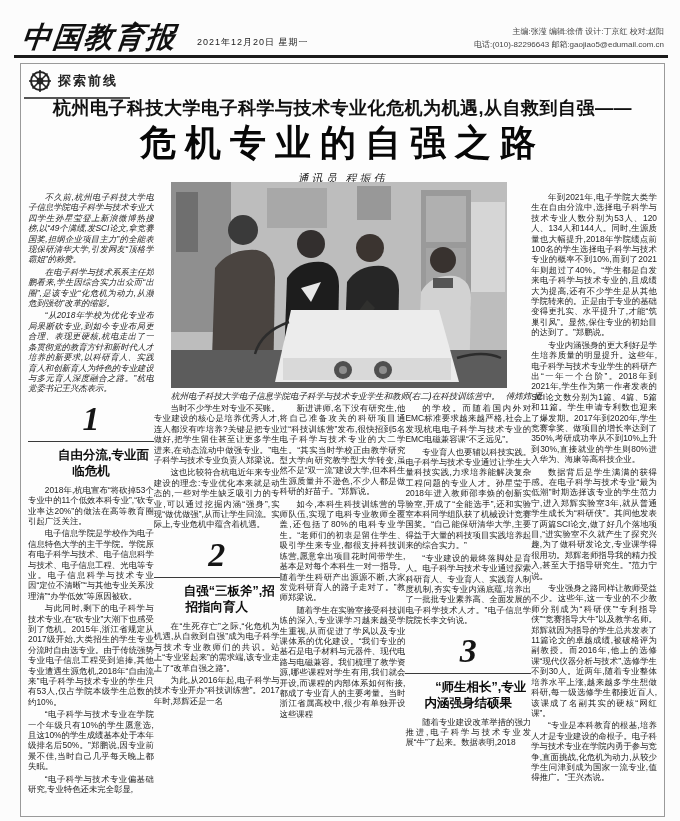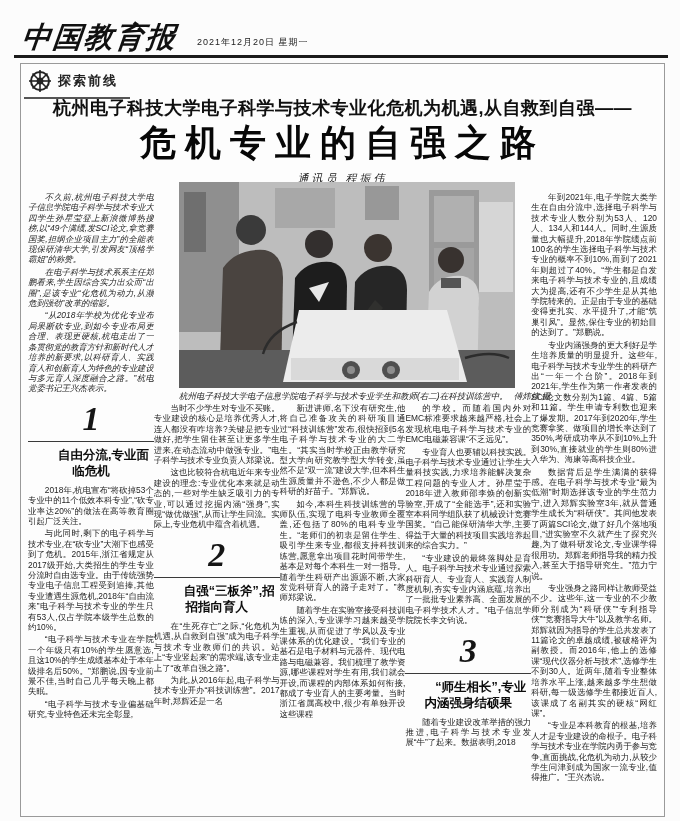--- a/index.html
+++ b/index.html
@@ -21,21 +21,21 @@
          gap:6px;padding:3px 12px 4px 4px;border-bottom:2px solid #555;}
   .badge-icon svg{display:block;}
   .badge-label{font-size:13px;font-weight:bold;color:#222;letter-spacing:2px;}
 
   .kicker{margin-top:32px;text-align:center;font-size:18px;font-weight:600;color:#101010;letter-spacing:.5px;}
   .headline{margin-top:4px;text-align:center;font-family:"Liberation Serif","DejaVu Serif",serif;
             font-weight:900;font-size:36px;letter-spacing:9px;color:#070707;line-height:1.1;}
   .byline{margin-top:7px;text-align:center;font-size:11px;font-style:italic;color:#222;letter-spacing:3px;}
 
   
-  .photo-wrap{position:absolute;left:158px;top:118px;width:336px;}
+  .photo-wrap{position:absolute;left:150px;top:118px;width:336px;}
   .photo{width:336px;height:206px;background:#b9b9b9;overflow:hidden;}
   .photo svg{display:block;}
   .caption{display:flex;justify-content:space-between;gap:6px;margin-top:3px;
            font-size:8.5px;font-style:italic;color:#222;white-space:nowrap;}
   .caption .credit{font-weight:normal;}
 
   
   .cols{position:absolute;left:7px;right:7px;top:128px;bottom:5px;display:flex;overflow:hidden;}
   .col{flex:1 1 0;overflow:hidden;}
   .col.below-photo{padding-top:211px;}
@@ -47,20 +47,24 @@
   .sec-title{font-size:12.5px;font-weight:bold;line-height:16px;text-indent:2em;margin-bottom:6px;color:#0c0c0c;text-align:center;}
 </style>
 </head>
 <body>
 
 <div class="page">
 
   <div class="masthead">
     <div class="logo">中国教育报</div>
     <div class="mast-date">2021年12月20日 星期一</div>
+    <div class="mast-right">
+      <div>主编:张滢 编辑:徐倩 设计:丁京红 校对:赵阳</div>
+      <div>电话:(010)-82296643 邮箱:gaojiao5@edumail.com.cn</div>
+    </div>
   </div>
   <div class="mast-rule"></div>
 
   <div class="article">
 
     <div class="badge">
       <span class="badge-icon">
         <svg width="24" height="24" viewBox="0 0 24 24">
           <circle cx="12" cy="12" r="9" fill="none" stroke="#222" stroke-width="2"></circle>
           <g stroke="#222" stroke-width="1.6">
@@ -128,20 +132,21 @@
 
     <div class="cols">
         <div class="col">
           <p class="lead">不久前,杭州电子科技大学电子信息学院电子科学与技术专业大四学生孙星莹登上新浪微博热搜榜,以“49个满绩,发SCI论文,拿竞赛国奖,担纲企业项目主力”的全能表现保研清华大学,引发网友“顶格学霸姐”的称赞。</p>
           <p class="lead">在电子科学与技术系系主任郑鹏看来,学生因综合实力出众而“出圈”,是该专业“化危机为动力,从濒危到强劲”改革的缩影。</p>
           <p class="lead">“从2018年学校为优化专业布局果断砍专业,到如今专业布局更合理、表现更硬核,杭电走出了一条贯彻党的教育方针和新时代人才培养的新要求,以科研育人、实践育人和创新育人为特色的专业建设与多元育人深度融合之路。”杭电党委书记王兴杰表示。</p>
           <div class="sec-num">1</div>
           <div class="sec-rule"></div>
           <div class="sec-title">自由分流,专业面临危机</div>
           <p class="para">2018年,杭电宣布“将砍掉53个专业中的11个低效本科专业”,“砍专业率达20%”的做法在高等教育圈引起广泛关注。</p>
+          <p class="para">电子信息学院是学校作为电子信息特色大学的主干学院。学院原有电子科学与技术、电子信息科学与技术、电子信息工程、光电等专业。电子信息科学与技术专业因“定位不清晰”“与其他专业关系没理清”“办学低效”等原因被砍。</p>
           <p class="para">与此同时,剩下的电子科学与技术专业,在“砍专业”大潮下也感受到了危机。2015年,浙江省规定从2017级开始,大类招生的学生专业分流时自由选专业。由于传统强势专业电子信息工程受到追捧,其他专业遭遇生源危机,2018年“自由流来”电子科学与技术专业的学生只有53人,仅占学院本级学生总数的约10%。</p>
           <p class="para">“电子科学与技术专业在学院一个年级只有10%的学生愿意选,且这10%的学生成绩基本处于本年级排名后50%。”郑鹏说,因专业前景不佳,当时自己几乎每天晚上都失眠。</p>
           <p class="para">“电子科学与技术专业偏基础研究,专业特色还未完全彰显,</p>
         </div>
         <div class="col below-photo">
           <p class="para">当时不少学生对专业不买账。专业建设的核心是培养优秀人才,连人都没有咋培养?关键是把专业做好,把学生留住甚至让更多学生进来,在动态流动中做强专业。”电子科学与技术专业负责人郑梁说。</p>
           <p class="para">这也比较符合杭电近年来专业建设的理念:专业优化本来就是动态的,一些对学生缺乏吸引力的专业,可以通过挖掘内涵“强身”,实现“做优做强”,从而让学生回流。实际上,专业危机中蕴含着机遇。</p>
           <div class="sec-num">2</div>
           <div class="sec-rule"></div>
           <div class="sec-title">自强“三板斧”,招招指向育人</div>

